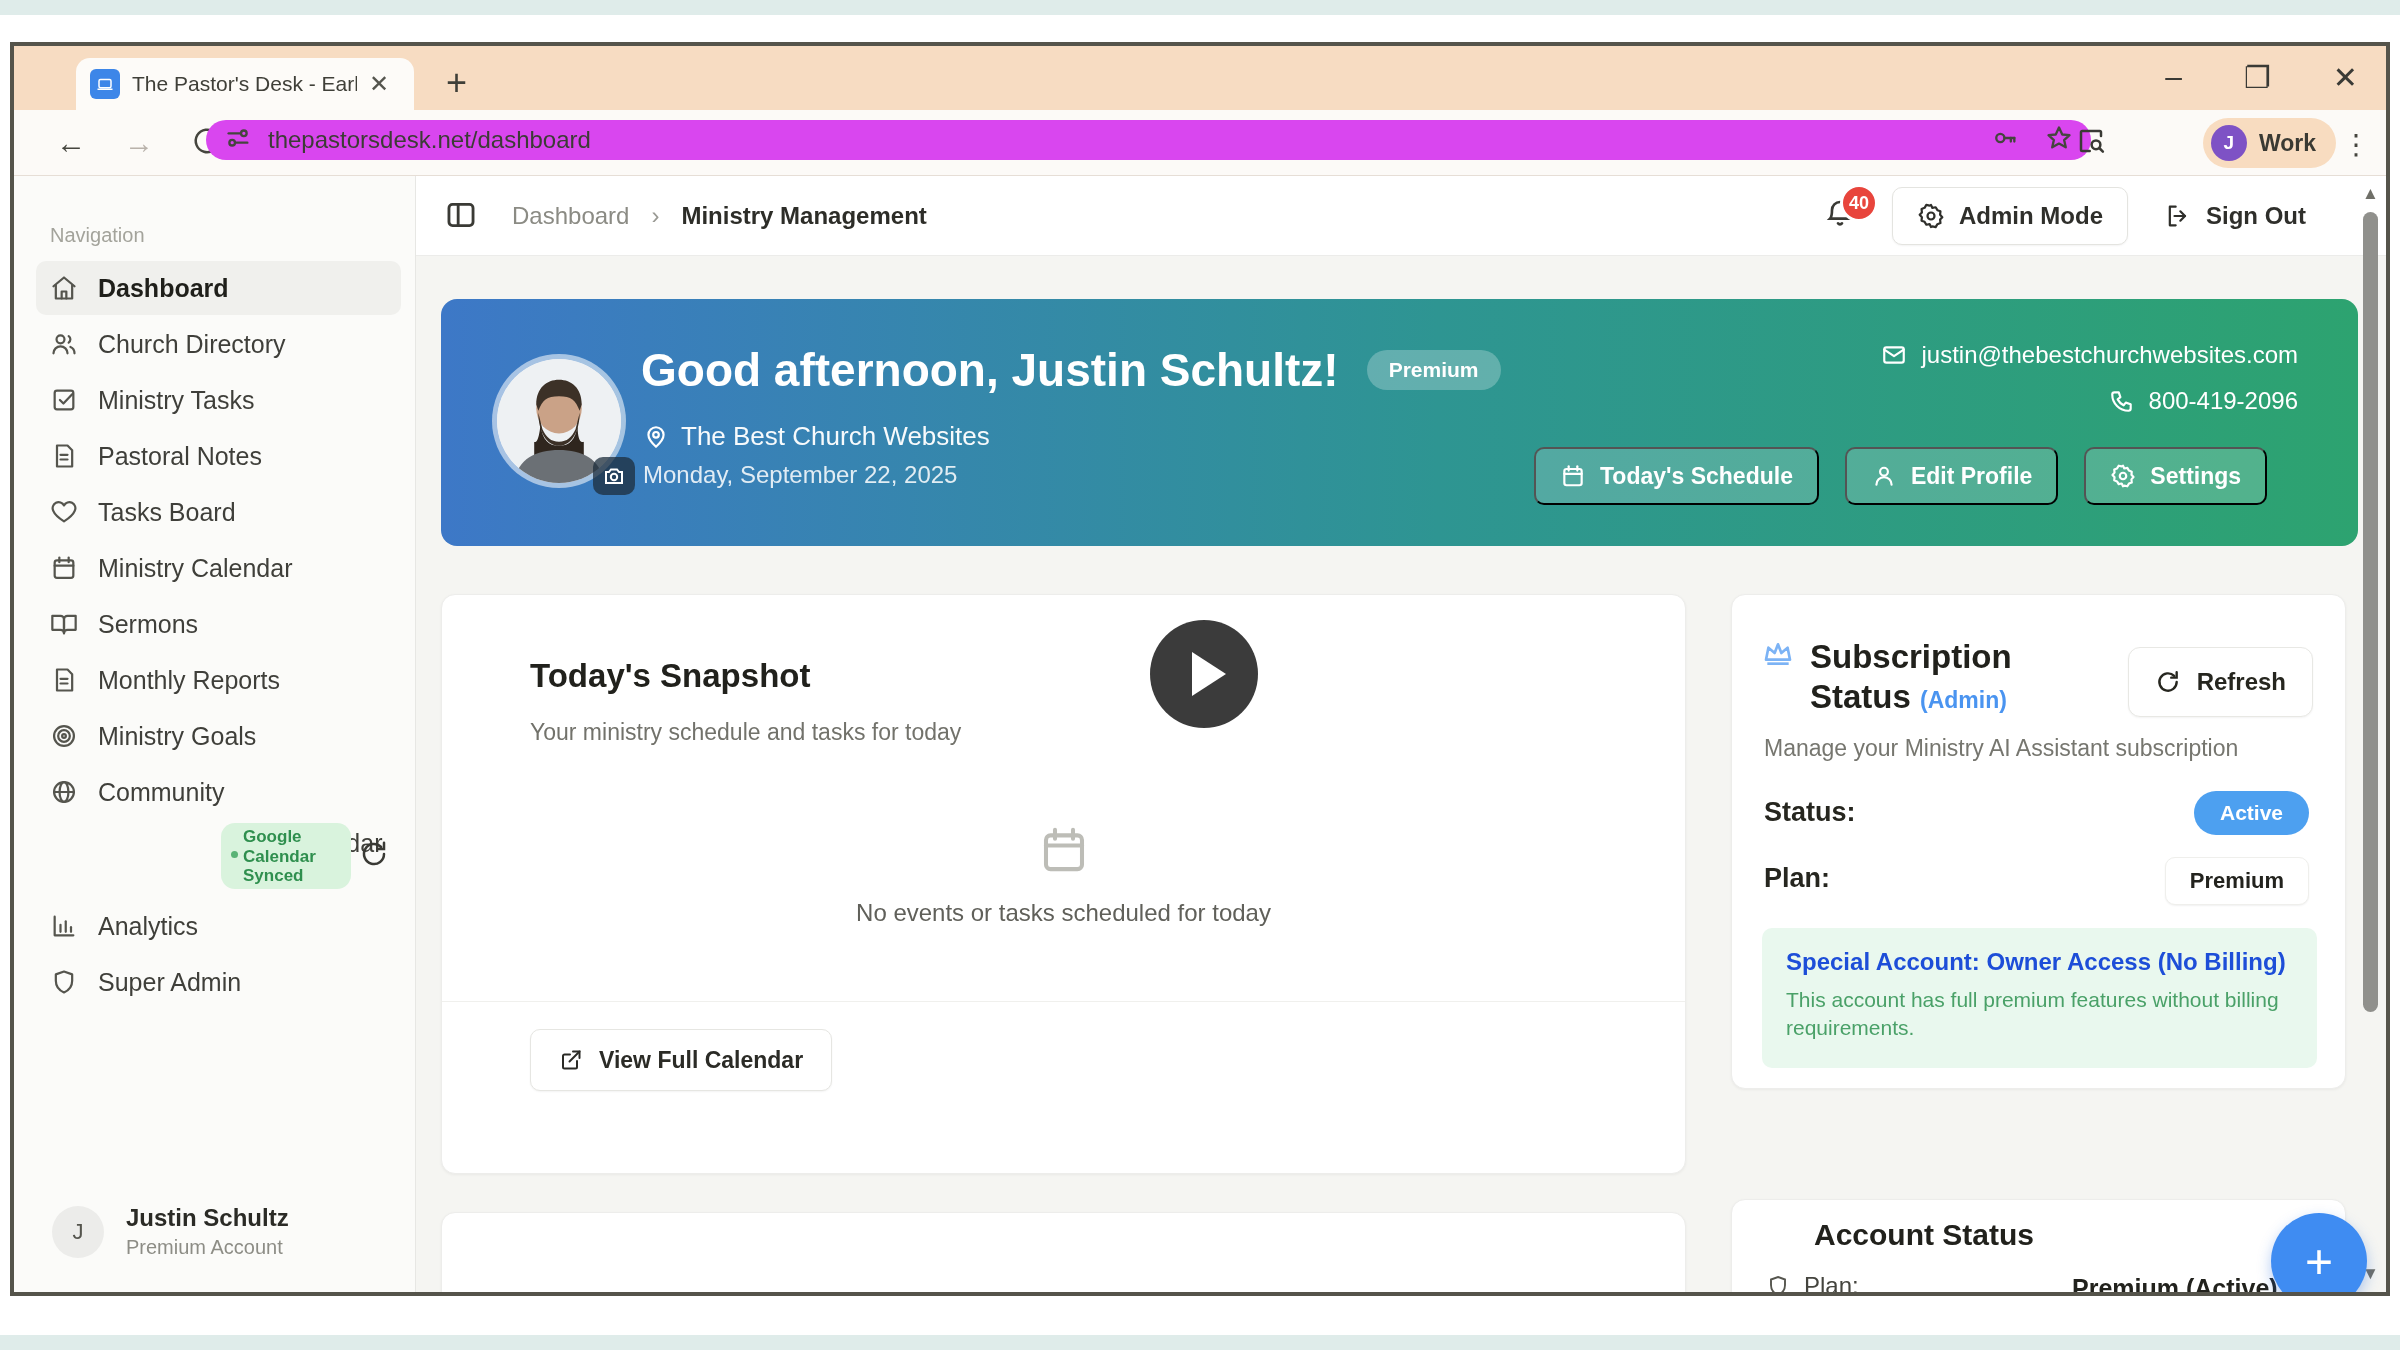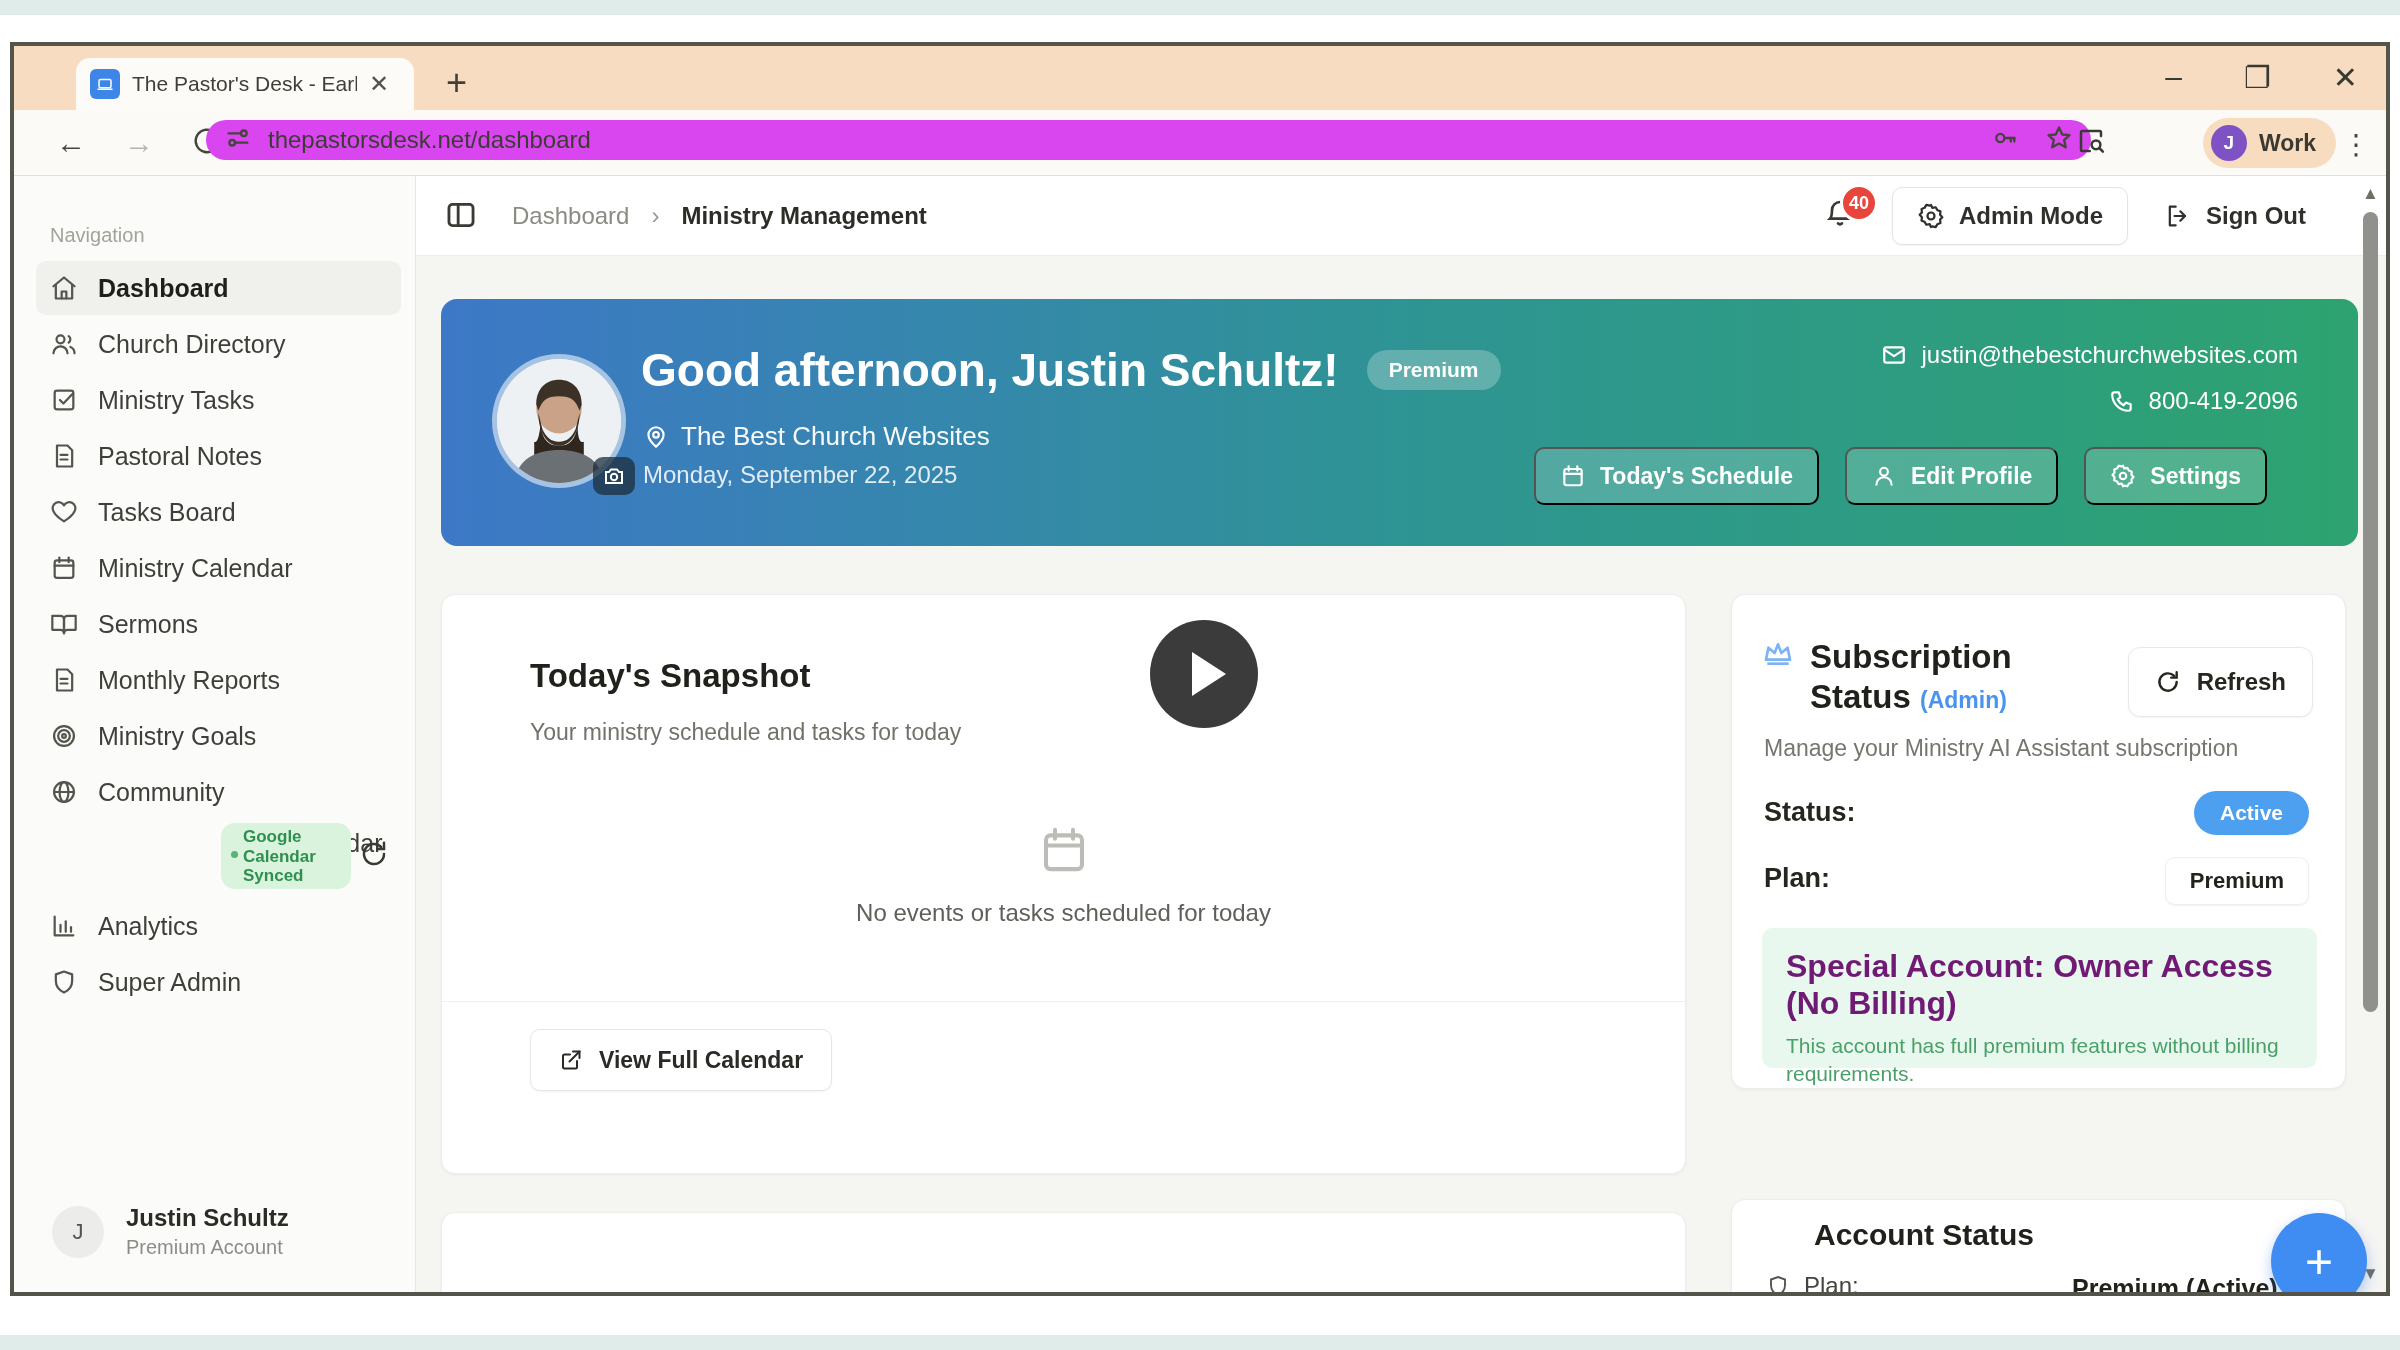--- a/index.html
+++ b/index.html
@@ -120,21 +120,21 @@
                  box-shadow:0 1px 2px rgba(0,0,0,.05); font-size:24px; font-weight:bold; color:#26261f; }
   .sub-sub { position:absolute; left:32px; top:140px; font-size:23px; color:#76766f; }
   .kv-label { position:absolute; left:32px; font-size:27px; font-weight:600; color:#26261f; }
   .pill-active { position:absolute; right:36px; top:196px; background:#4da0f0; color:#fff;
                  border-radius:24px; padding:10px 26px; font-size:21px; font-weight:bold; }
   .pill-premium { position:absolute; right:36px; top:262px; background:#fff; border:1px solid #efefec;
                   box-shadow:0 1px 2px rgba(0,0,0,.06); border-radius:10px; padding:10px 24px;
                   font-size:22px; font-weight:bold; color:#23231e; }
   .notice { position:absolute; left:30px; right:28px; top:333px; height:140px; background:#e9f8ee;
             border-radius:10px; padding:20px 24px; }
-  .notice-title { font-size:32px; font-weight:bold; color:#701a75; }
+  .notice-title { font-size:24px; font-weight:bold; color:#1d4ed8; }
   .notice-body { font-size:21px; color:#4aa168; margin-top:10px; line-height:1.35; }
   .acct { left:1717px; top:1023px; width:615px; height:140px; }
   .acct-title { position:absolute; left:82px; top:18px; font-size:30px; font-weight:bold; color:#21211c; }
   .acct-row { position:absolute; left:34px; top:72px; display:flex; align-items:center; gap:14px;
               font-size:24px; color:#44443e; }
   .acct-val { position:absolute; left:340px; top:74px; font-size:25px; font-weight:bold; color:#22221d; }
   .fab { position:absolute; left:2257px; top:1037px; width:96px; height:96px; border-radius:50%;
          background:#3f8cf2; box-shadow:0 6px 14px rgba(40,110,220,.35); color:#fff; font-size:48px;
          display:flex; align-items:center; justify-content:center; z-index:6; }
   .play { position:absolute; left:1136px; top:444px; width:108px; height:108px; border-radius:50%;

